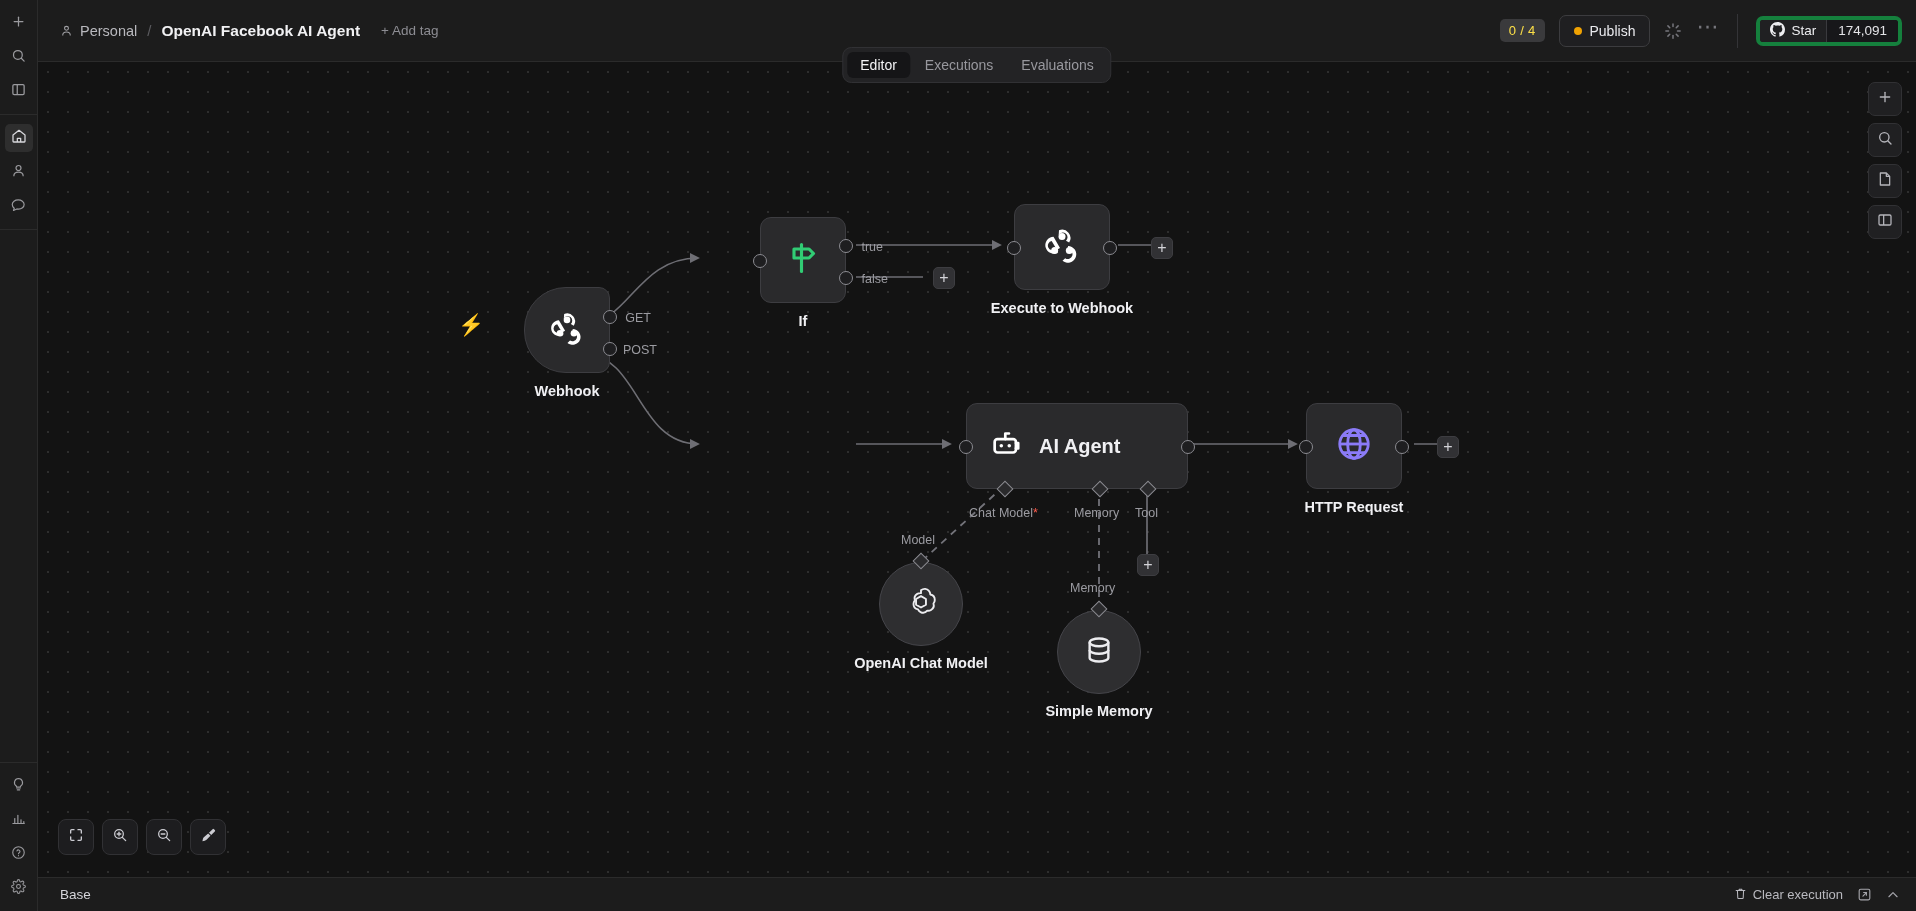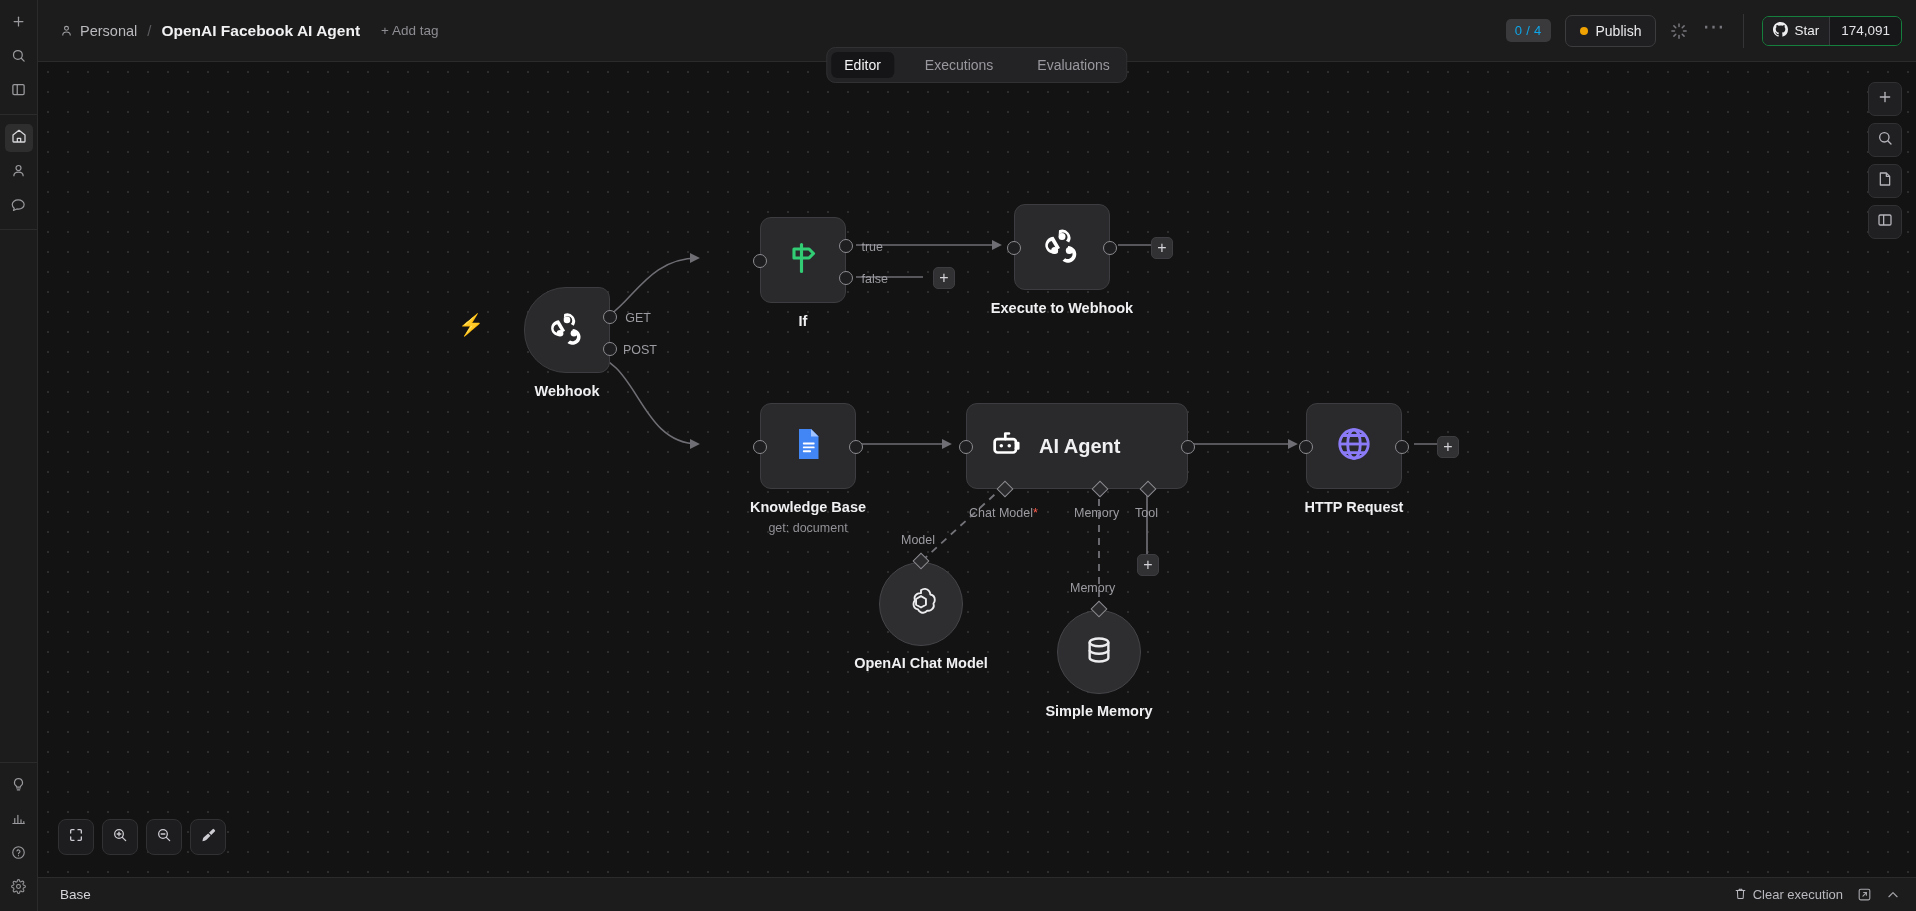--- a/index.html
+++ b/index.html
@@ -43,51 +43,51 @@
     position: relative; z-index: 30;
   }
   .crumb { display: flex; align-items: center; gap: 7px; }
   .crumb-person { color: #a0a0a4; display: flex; align-items: center; }
   .crumb-personal { color: #b9b9be; font-size: 14.5px; }
   .crumb-sep { color: #5c5c60; font-size: 15px; margin: 0 3px; }
   .crumb-title { color: #f1f1f3; font-size: 15.5px; font-weight: bold; }
   .add-tag { color: #8d8d93; font-size: 13.5px; margin-left: 14px; cursor: pointer; }
   .top-right { margin-left: auto; display: flex; align-items: center; gap: 14px; }
   .counter {
-    background: #3a3a3c; color: #0ea5e9; font-size: 13px;
+    background: #3a3a3c; color: #fde047; font-size: 13px;
     padding: 4px 9px; border-radius: 5px; letter-spacing: .3px;
   }
   .publish-btn {
     background: #1f1f21; border: 1px solid #3c3c3f; border-radius: 7px;
     height: 32px; padding: 0 14px; display: flex; align-items: center; gap: 8px;
     color: #eaeaee; font-size: 14px; cursor: pointer;
   }
   .dot-amber { width: 8px; height: 8px; border-radius: 50%; background: #f0a202; }
   .spinner-ic, .dots-ic { color: #76767c; cursor: pointer; display: flex; align-items: center; }
   .dots-ic { font-size: 22px; line-height: 10px; letter-spacing: 1px; padding-bottom: 8px; }
   .top-sep { width: 1px; height: 34px; background: #343437; margin: 0 4px; }
   .gh-star {
     display: flex; align-items: center; height: 30px;
-    border: 1px solid #15803d; border-radius: 7px; overflow: hidden;
+    border: 4px solid #15803d; border-radius: 7px; overflow: hidden;
   }
   .gh-left {
     display: flex; align-items: center; gap: 6px; padding: 0 10px; height: 100%;
     background: #202022; color: #ededf0; font-size: 13.5px;
   }
   .gh-right {
     padding: 0 11px; height: 100%; display: flex; align-items: center;
     background: #17171a; color: #e3e3e7; font-size: 13.5px;
     border-left: 1px solid #3a3a3e;
   }
 
   
   .tabbar {
     position: absolute; top: 47px; left: 50%; transform: translateX(-50%);
     background: #232325; border: 1px solid #313134; border-radius: 9px;
-    padding: 4px; display: flex; gap: 18px; z-index: 31;
+    padding: 4px; display: flex; gap: 2px; z-index: 31;
   }
   .tab {
     padding: 5px 13px; border-radius: 6px; font-size: 14px;
     color: #98989e; cursor: pointer; white-space: nowrap;
   }
   .tab.active { background: #151517; color: #f4f4f6; }
 
   
   .canvas {
     position: relative; flex: 1 1 auto;
@@ -428,39 +428,20 @@
                   <circle cx="16.4" cy="15.3" r="2.1"></circle>
               </svg>
             </span>
             <div class="port" style="left:-8px; top:36px;"></div>
             <div class="port" style="right:-8px; top:36px;"></div>
             <div class="plus-btn" style="right:-64px; top:32px;">+</div>
           </div>
           <div class="node-label" style="top:96px;">Execute to Webhook</div>
         </div>
 
-        <div class="node" style="left:722px; top:341px;">
-          <div class="node-box" style="width:96px; height:86px;">
-            <span>
-              <svg width="36" height="36" viewBox="0 0 24 24">
-                <path d="M6 2h8l5 5v15H6z" fill="#4285f4"></path>
-                <path d="M14 2l5 5h-5z" fill="#a0c3ff"></path>
-                <g fill="#ffffff">
-                  <rect x="8.6" y="11" width="7.8" height="1.25" rx=".4"></rect>
-                  <rect x="8.6" y="13.6" width="7.8" height="1.25" rx=".4"></rect>
-                  <rect x="8.6" y="16.2" width="5.4" height="1.25" rx=".4"></rect>
-                </g>
-              </svg>
-            </span>
-            <div class="port" style="left:-8px; top:36px;"></div>
-            <div class="port" style="right:-8px; top:36px;"></div>
-          </div>
-          <div class="node-label" style="top:96px;">Knowledge Base</div>
-          <div class="node-sub" style="top:118px;">get: document</div>
-        </div>
 
         <div class="node" style="left:928px; top:341px;">
           <div class="node-box node-wide" style="width:222px; height:86px;">
             <span>
               <svg width="34" height="34" viewBox="0 0 24 24" fill="none" stroke="#ffffff" stroke-width="1.9" stroke-linejoin="round">
                 <rect x="4" y="8.5" width="15" height="9.5" rx="2"></rect>
                 <path d="M11.5 8.5V4.6h2.6" stroke-linecap="round"></path>
                 <circle cx="8.7" cy="13.3" r="1.25" fill="#ffffff" stroke="none"></circle>
                 <circle cx="14.3" cy="13.3" r="1.25" fill="#ffffff" stroke="none"></circle>
                 <path d="M19 11.3h1.6v3.8H19" stroke-linecap="round"></path>

